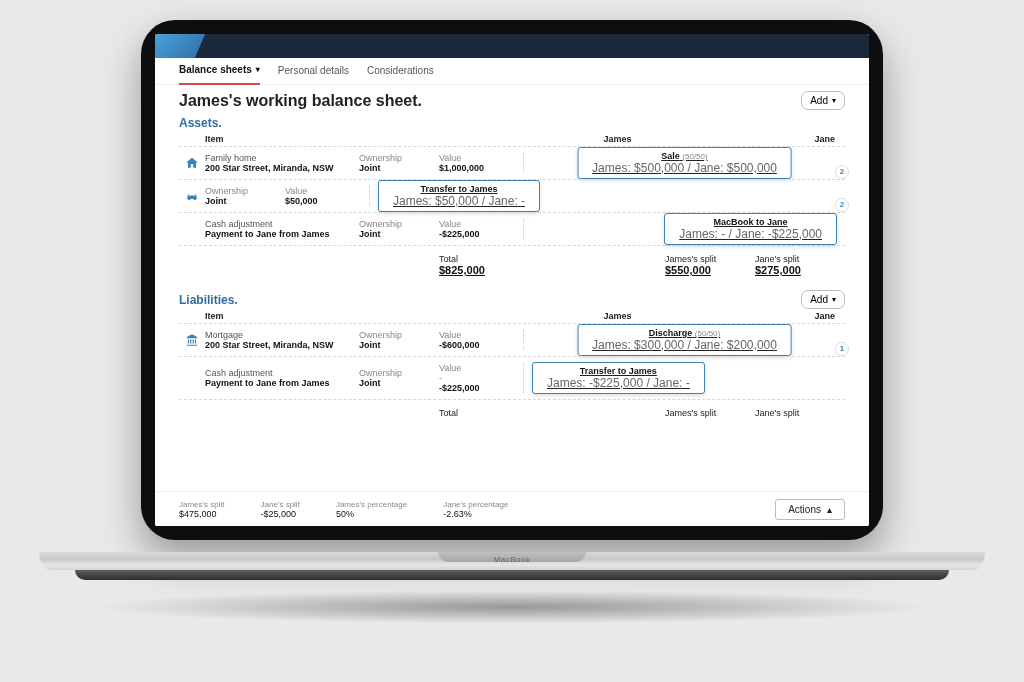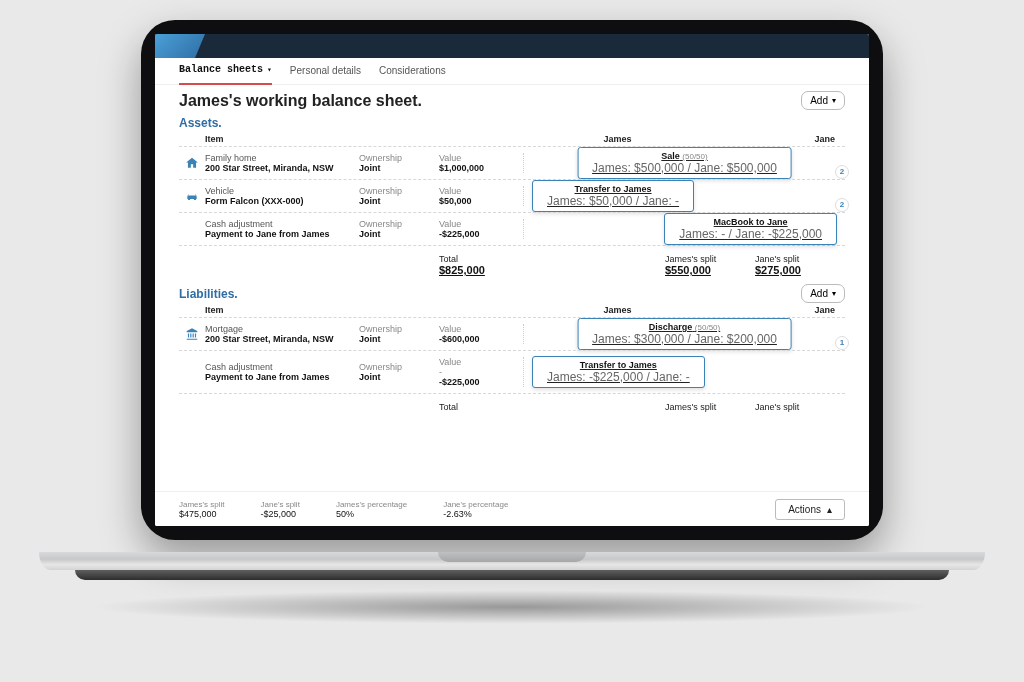--- a/index.html
+++ b/index.html
@@ -120,21 +120,20 @@
     line-height: 26px;
     display: flex;
     align-items: center;
     gap: 4px;
     cursor: pointer;
   }
   .tab.active {
     color: #111;
     font-weight: 600;
     border-bottom: 2px solid #d64b4b;
-    font-family: Liberation Mono, monospace;
   }
   .caret { font-size: 8px; }
   .page-head {
     display: flex;
     justify-content: space-between;
     align-items: flex-end;
     padding: 6px 24px 4px;
   }
   .page-title {
     font-size: 16px;
@@ -241,21 +240,21 @@
     border-top: 1px dashed #d7d7d7;
     font-size: 9px;
   }
   .totals .lbl { display: block; color: #222; font-weight: 400; }
   .totals .val { display: block; color: #111; font-weight: 700; font-size: 11px; text-decoration: underline; }
 
   .section-head2 {
     display: flex;
     justify-content: space-between;
     align-items: flex-end;
-    margin-top: 2px;
+    margin-top: 8px;
     gap: 20px;
   }
 
   
   .bottom-bar {
     position: absolute;
     bottom: 0; left: 0; right: 0;
     height: 34px;
     background: #fff;
     border-top: 1px solid #eee;
@@ -345,24 +344,20 @@
           <div class="row-badge">2</div>
         </div>
       </div>
 
       <div class="row">
         <div class="icon-col">
           <svg viewBox="0 0 24 24">
               <path d="M5 17a2 2 0 1 0 4 0h6a2 2 0 1 0 4 0h1v-4l-2-5H6L4 13v4h1zm1.5-9h11l1.2 3H5.3L6.5 8z"></path>
             </svg>
         </div>
-        <div class="item-col">
-          <div class="t1">Vehicle</div>
-          <div class="t2">Form Falcon (XXX-000)</div>
-        </div>
         <div class="own-col">
           <span class="lbl">Ownership</span>
           <span class="val">Joint</span>
         </div>
         <div class="val-col">
           <span class="lbl">Value</span>
           <span class="val">$50,000</span>
         </div>
         <div class="track-col">
           <div class="action-card" style="left:8px;">
@@ -517,16 +512,17 @@
         <span>▴</span>
       </div>
     </div>
 
   </div>
 </div>
 
 <div class="laptop-base">
   <div class="top">
     <div class="notch"></div>
+    <div class="brand">MacBook</div>
   </div>
   <div class="bottom"></div>
 </div>
 <div class="table-shadow"></div>
 
 </body></html>

